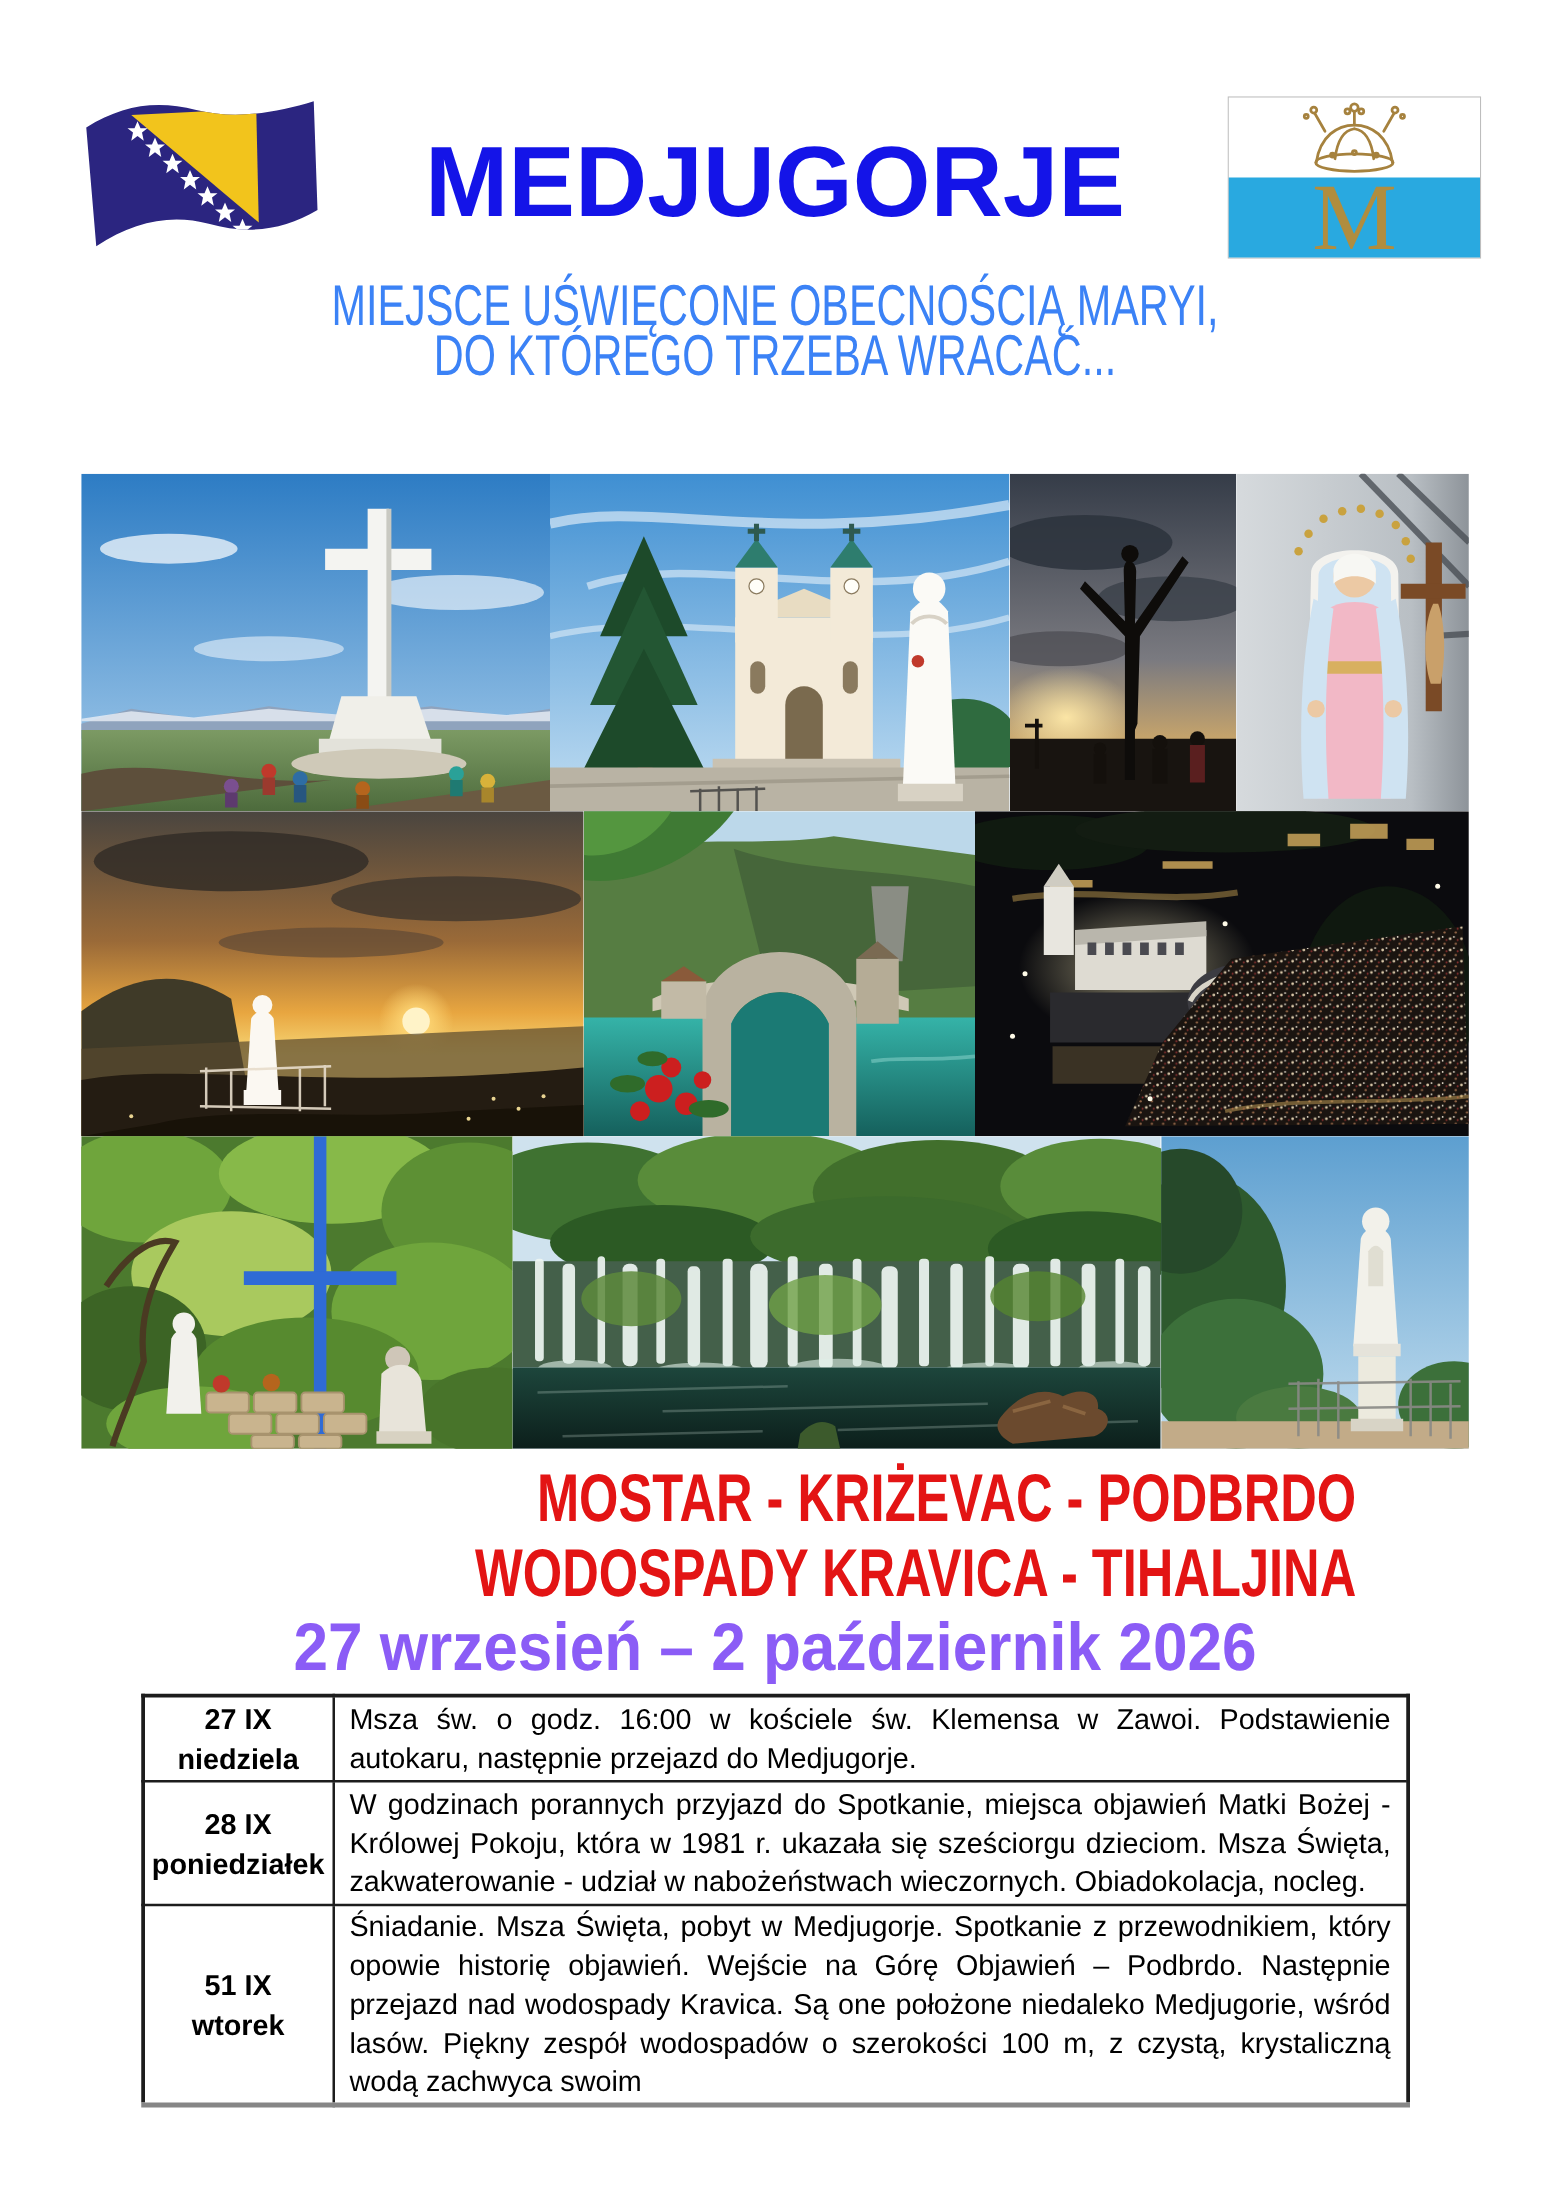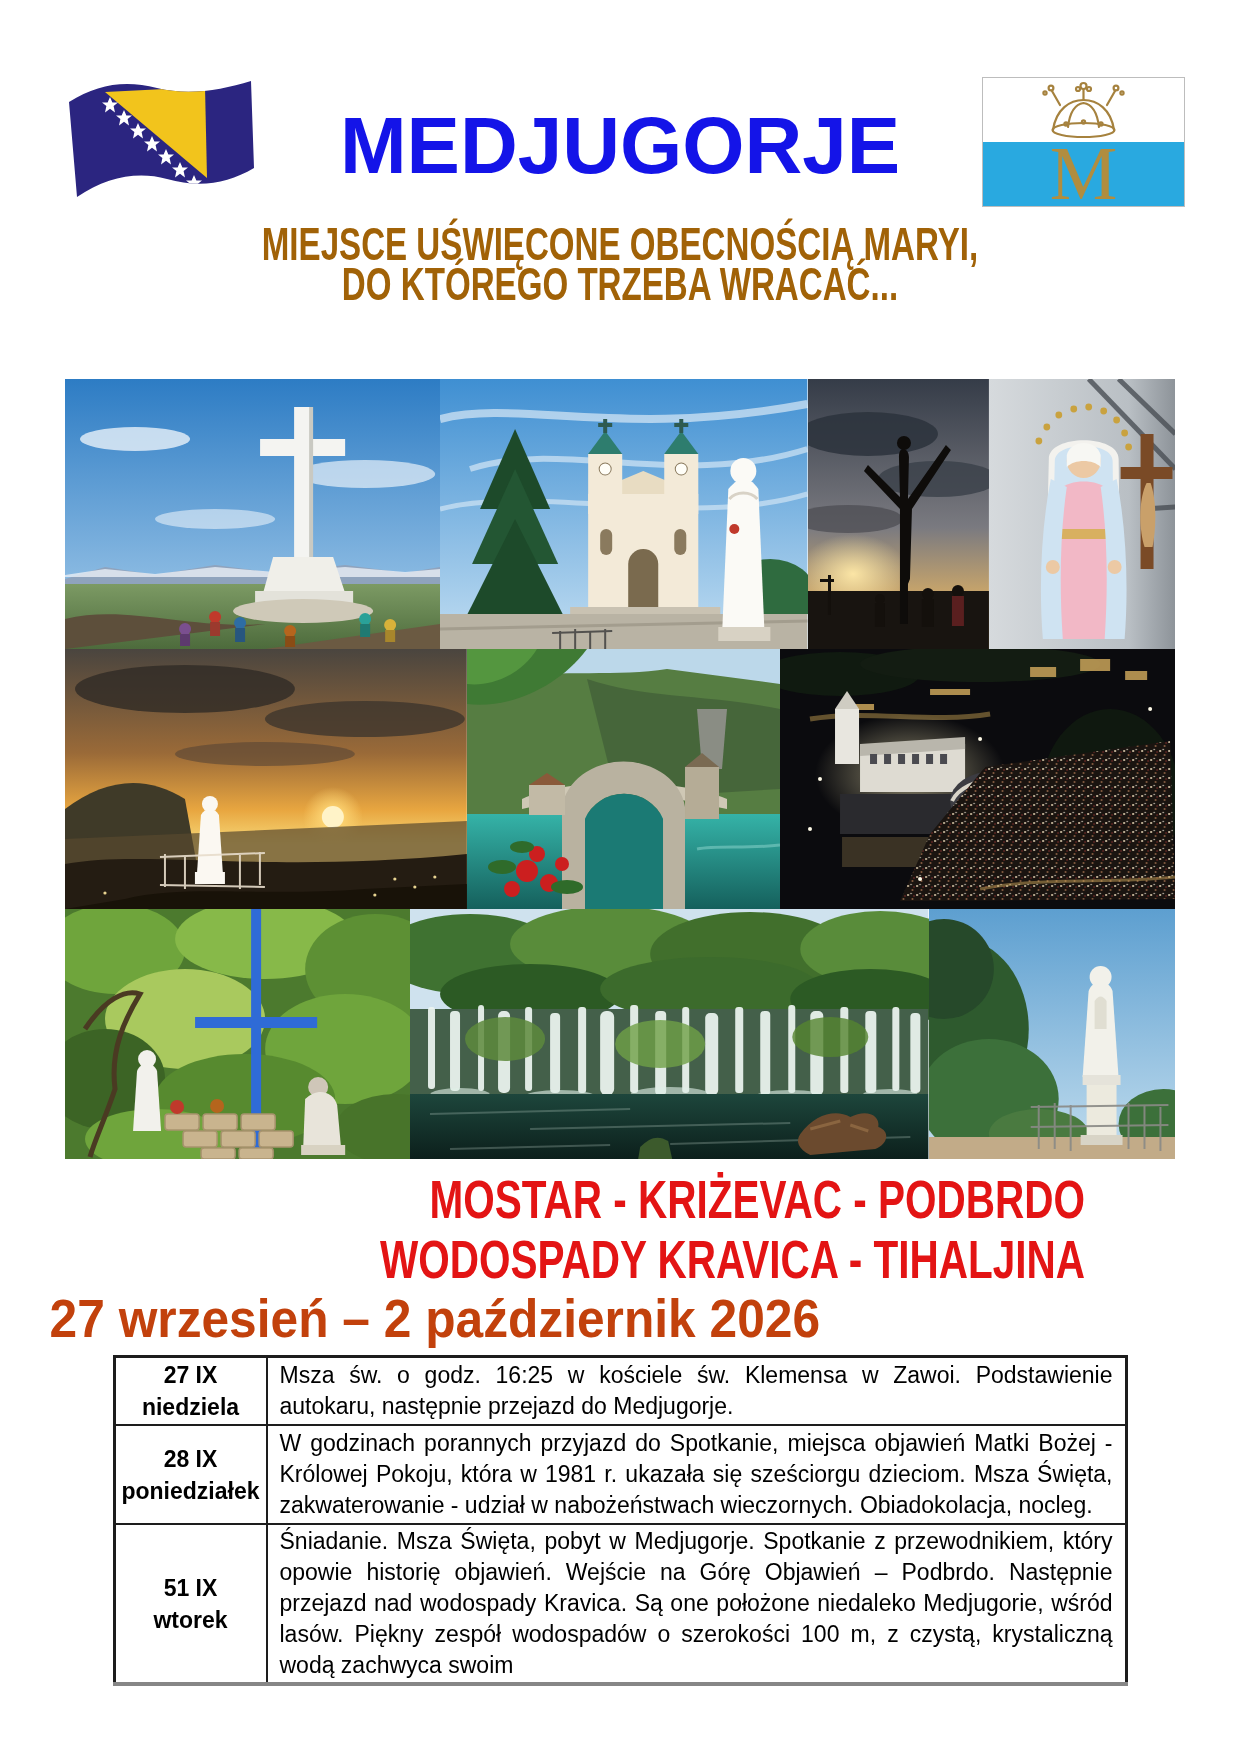--- a/index.html
+++ b/index.html
@@ -6,37 +6,37 @@
   body{width:1240px;height:1753px;overflow:hidden;font-family:"Liberation Sans",sans-serif;position:relative;}
 
   
   .header{position:relative;height:218px;}
   .flag-left{position:absolute;left:63px;top:76px;width:197px;height:136px;}
   .flag-right{position:absolute;right:55px;top:77px;width:203px;height:130px;}
   .page-title{position:absolute;left:0;right:0;top:104px;text-align:center;
       font-size:80px;font-weight:bold;letter-spacing:0px;line-height:84px;color:#1414e8;}
 
   
-  .subtitle{padding-top:6px;text-align:center;color:#a16207;font-weight:bold;}
+  .subtitle{padding-top:6px;text-align:center;color:#3b82f6;font-weight:normal;}
   .subtitle .cline{display:block;font-size:46px;line-height:40px;white-space:nowrap;
       transform:scaleX(0.72);transform-origin:50% 50%;}
 
   
   .collage{width:1110px;margin:75px auto 0;display:flex;flex-direction:column;}
   .crow{display:flex;width:100%;}
   .crow svg{display:block;height:100%;}
   .r1{height:270px;} .r2{height:260px;} .r3{height:250px;}
   .tile{height:100%;}
 
   
   .destinations{margin-top:12px;text-align:right;color:#e31414;font-weight:bold;}
   .destinations .cline{display:block;font-size:54px;line-height:56px;white-space:nowrap;
       transform:scaleX(0.75);transform-origin:50% 50%;}
   .destinations .cline+.cline{margin-top:4px;}
-  .date-range{margin-top:2px;text-align:left;color:#c2410c;font-weight:bold;}
+  .date-range{margin-top:2px;text-align:center;color:#8b5cf6;font-weight:bold;}
   .date-range .cline{display:block;font-size:54px;line-height:58px;white-space:nowrap;
       transform:scaleX(0.92);transform-origin:50% 50%;}
 
   
   table.itinerary{width:1015px;margin:8px auto 0;border-collapse:collapse;
       border:3px solid #1d1d1d;border-bottom:4px solid #868686;}
   table.itinerary td{border:2px solid #1d1d1d;vertical-align:middle;}
   td.date-cell{width:148px;text-align:center;font-weight:bold;font-size:23px;line-height:32px;color:#000;}
   td.desc-cell{padding:1px 12px;text-align:justify;font-size:23px;line-height:31px;color:#000;}
   td.desc-cell b{font-weight:normal;}
@@ -565,21 +565,21 @@
   <span class="cline">27 wrzesień – 2 październik 2026</span>
 </div>
 
 <table class="itinerary">
   <tbody>
     <tr class="row-1">
       <td class="date-cell">
         <div>27 IX</div>
         <div>niedziela</div>
       </td>
-      <td class="desc-cell"><span>Msza św. o godz. 16:25 w kościele św. Klemensa w Zawoi. Podstawienie autokaru, następnie przejazd do </span><b>Medjugorje.</b></td>
+      <td class="desc-cell"><span>Msza św. o godz. 16:00 w kościele św. Klemensa w Zawoi. Podstawienie autokaru, następnie przejazd do </span><b>Medjugorje.</b></td>
     </tr>
     <tr class="row-2">
       <td class="date-cell">
         <div>28 IX</div>
         <div>poniedziałek</div>
       </td>
       <td class="desc-cell"><span>W godzinach porannych przyjazd do </span><b>Spotkanie,</b><span> miejsca objawień Matki Bożej - Królowej Pokoju, która w 1981 r. ukazała się sześciorgu dzieciom. Msza Święta, zakwaterowanie - udział w nabożeństwach wieczornych. Obiadokolacja, nocleg.</span></td>
     </tr>
     <tr class="row-3">
       <td class="date-cell">

